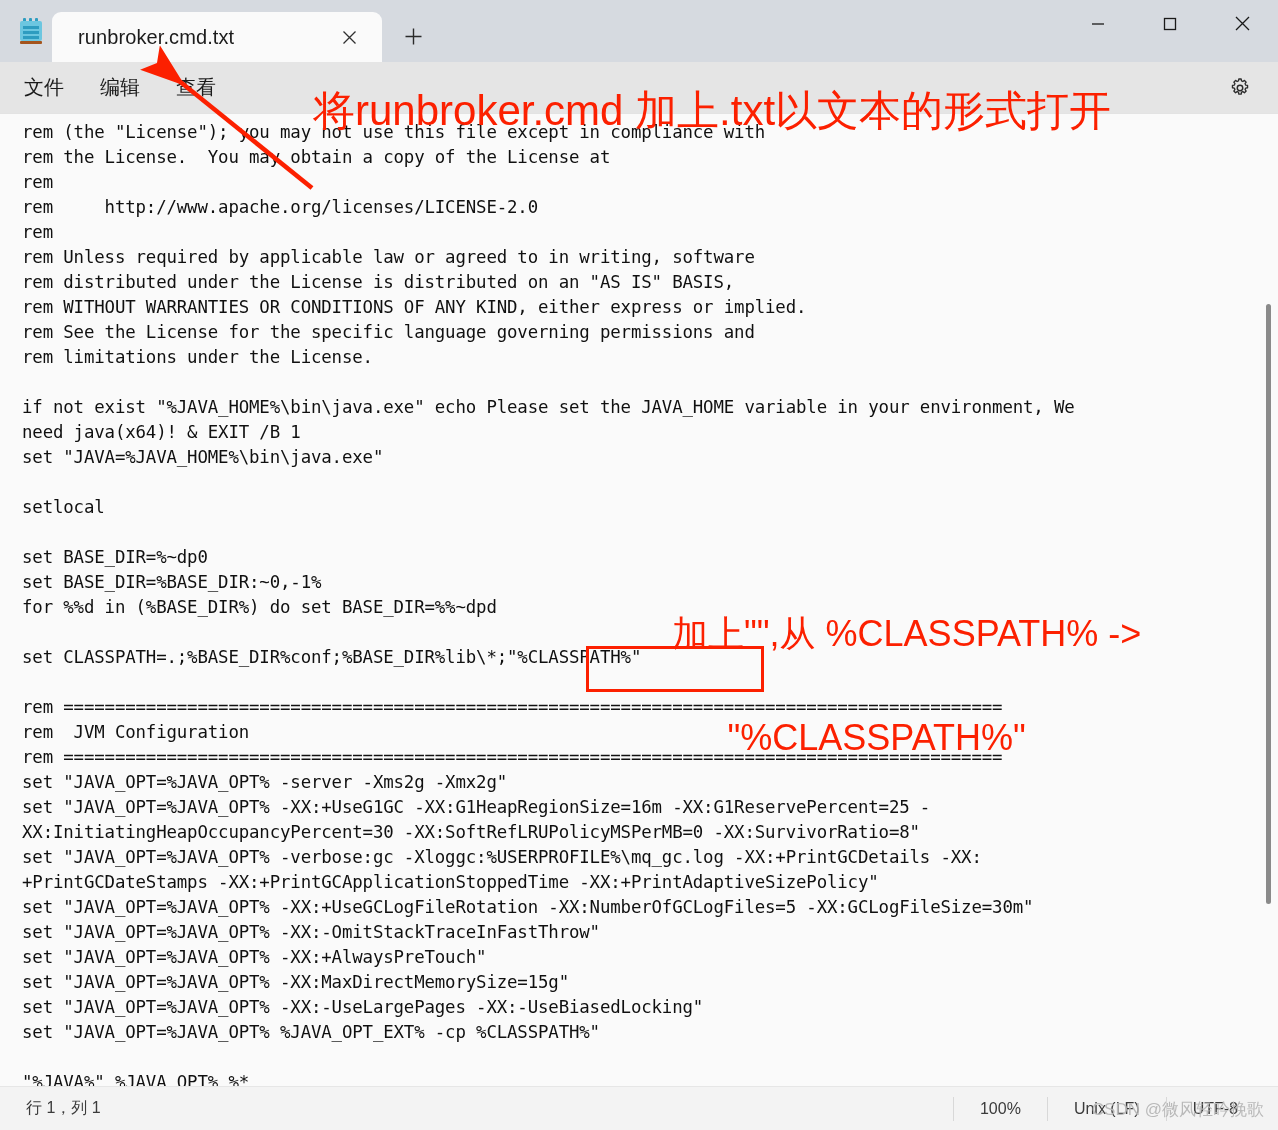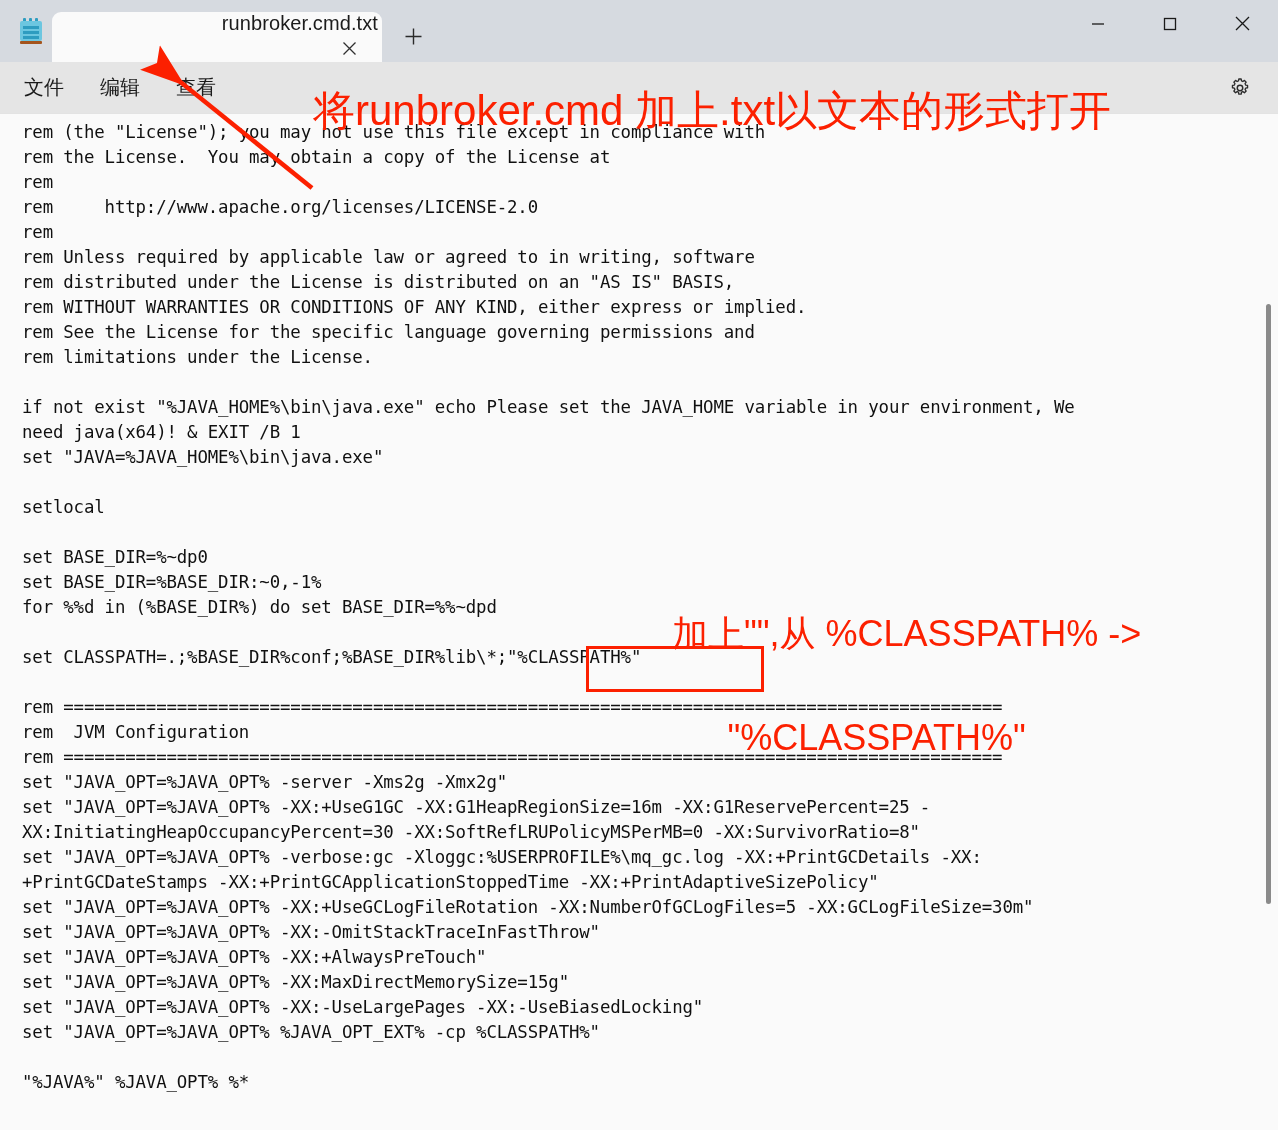--- a/index.html
+++ b/index.html
@@ -63,28 +63,27 @@
   }
   .np-ring {
     position: absolute; top: 0;
     width: 3px; height: 5px;
     background: #2e9cc0;
     border-radius: 1px;
   }
 
   .tab {
     position: relative;
-    display: flex; align-items: flex-end;
+    display: flex; align-items: center;
     height: 50px;
     min-width: 330px;
     padding: 0 4px 0 26px;
     background: #fafafa;
     border-radius: 9px 9px 0 0;
     color: #1b1b1b;
-    flex-direction: column;
   }
   .tab-label {
     font-size: 20px;
     white-space: nowrap;
     flex: 1 1 auto;
     letter-spacing: 0.1px;
   }
   .tab-close {
     width: 38px; height: 34px;
     display: flex; align-items: center; justify-content: center;
@@ -349,20 +348,28 @@
 set "JAVA_OPT=%JAVA_OPT% -XX:MaxDirectMemorySize=15g"
 set "JAVA_OPT=%JAVA_OPT% -XX:-UseLargePages -XX:-UseBiasedLocking"
 set "JAVA_OPT=%JAVA_OPT% %JAVA_OPT_EXT% -cp %CLASSPATH%"
 
 "%JAVA%" %JAVA_OPT% %*</div>
     <div class="scrollbar-track">
       <div class="scrollbar-thumb"></div>
     </div>
   </div>
 
+  <div class="statusbar">
+    <div class="sb-left">行 1，列 1</div>
+    <div class="sb-spacer"></div>
+    <div class="sb-cell">100%</div>
+    <div class="sb-cell">Unix (LF)</div>
+    <div class="sb-cell encoding">UTF-8</div>
+    <div class="watermark">CSDN @微风轻吟挽歌</div>
+  </div>
 
   <div class="overlay">
 
     <svg width="1278" height="1130" style="position:absolute;left:0;top:0;" aria-hidden="true">
       <defs>
         <marker id="ah" markerWidth="10" markerHeight="10" refX="2" refY="5" orient="auto" markerUnits="strokeWidth">
           <path d="M0,5 L10,1.5 L8,5 L10,8.5 z" fill="#fc2000"></path>
         </marker>
       </defs>
       <line x1="312" y1="170" x2="178" y2="62" stroke="#fc2000" stroke-width="4.5" marker-end="url(#ah)"></line>

